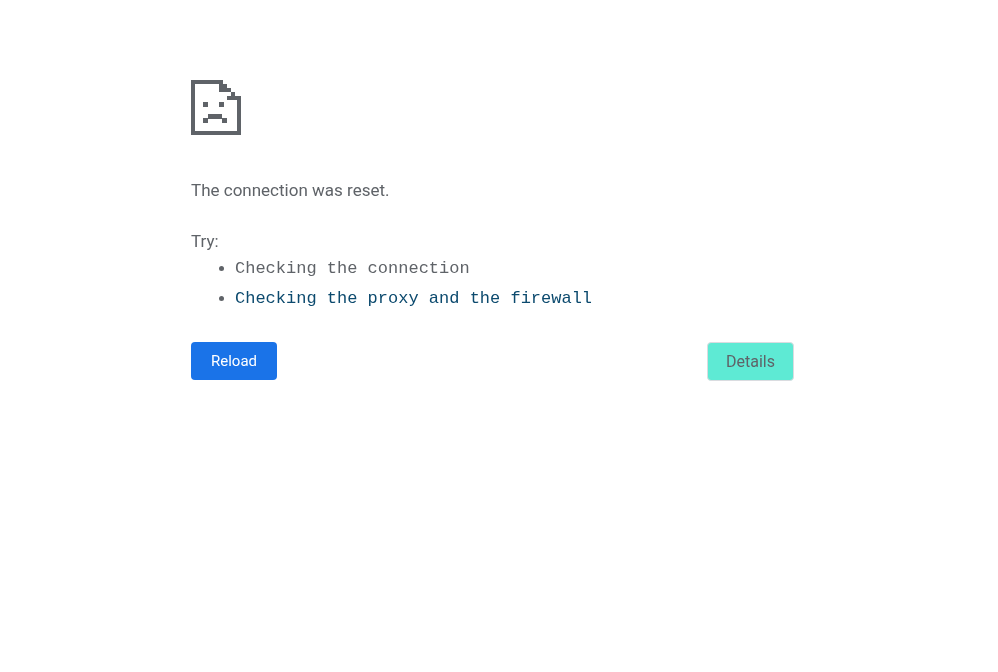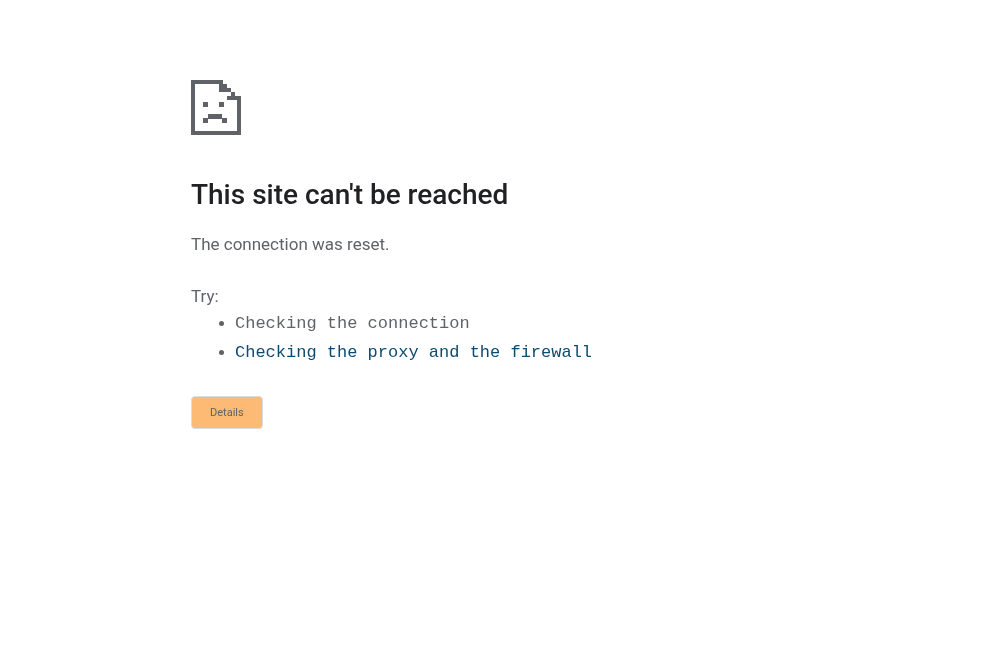--- a/index.html
+++ b/index.html
@@ -71,25 +71,25 @@
       background: #1a73e8;
       color: #fff;
       border: none;
       border-radius: 4px;
       font-size: 15px;
       padding: 10px 20px;
       cursor: pointer;
       font-family: inherit;
     }
     .details-btn {
-      background: #fdba74;
+      background: #5eead4;
       color: #5f6368;
       border: 1px solid #dadce0;
       border-radius: 4px;
-      font-size: 11px;
+      font-size: 16px;
       padding: 9px 18px;
       cursor: pointer;
       font-family: inherit;
     }
   </style>
 </head>
 <body>
 
 <div class="container">
 
@@ -113,33 +113,33 @@
         <rect x="12" y="22" width="5" height="5"></rect>
         <rect x="28" y="22" width="5" height="5"></rect>
 
         <rect x="12" y="38" width="5" height="5"></rect>
         <rect x="17" y="34" width="14" height="5"></rect>
         <rect x="31" y="38" width="5" height="5"></rect>
       </g>
     </svg>
   </div>
 
-  <h1 class="heading">This site can't be reached</h1>
 
   <p class="subtext">The connection was reset.</p>
 
   <p class="try-label">Try:</p>
 
   <ul class="suggestion-list">
     <li>
       <span>Checking the connection</span>
     </li>
     <li>
       <a href="#">Checking the proxy and the firewall</a>
     </li>
   </ul>
 
 
   <div class="button-row">
+    <button class="reload-btn">Reload</button>
     <button class="details-btn">Details</button>
   </div>
 
 </div>
 
 </body></html>

